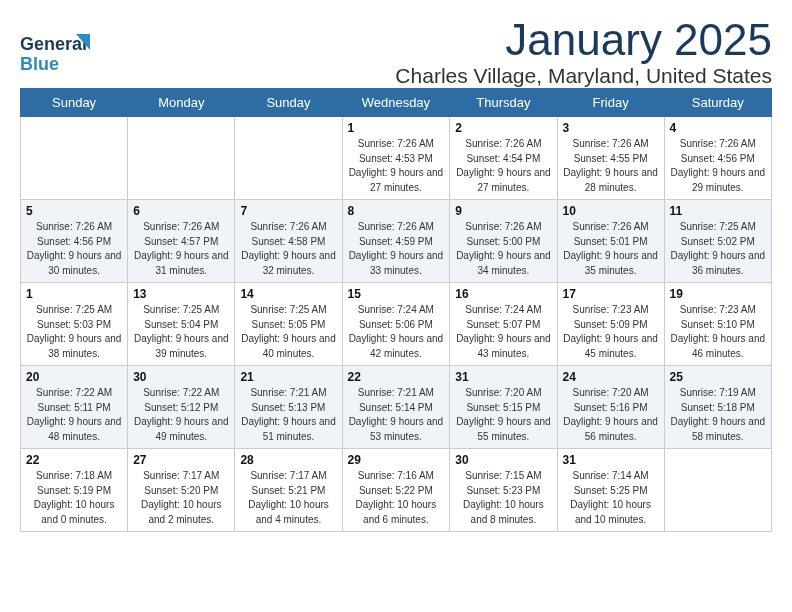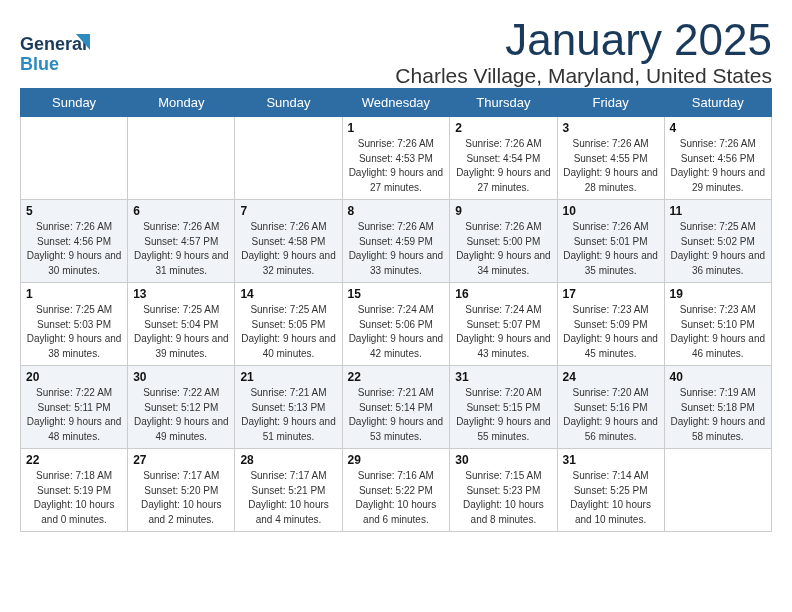--- a/index.html
+++ b/index.html
@@ -212,21 +212,21 @@
           </td>
           <td>
             <div class="day-num">31</div>
             <div class="day-info">Sunrise: 7:20 AM<br>Sunset: 5:15 PM<br>Daylight: 9 hours and 55 minutes.</div>
           </td>
           <td>
             <div class="day-num">24</div>
             <div class="day-info">Sunrise: 7:20 AM<br>Sunset: 5:16 PM<br>Daylight: 9 hours and 56 minutes.</div>
           </td>
           <td>
-            <div class="day-num">40</div>
+            <div class="day-num">25</div>
             <div class="day-info">Sunrise: 7:19 AM<br>Sunset: 5:18 PM<br>Daylight: 9 hours and 58 minutes.</div>
           </td>
         </tr>
         <tr>
           <td>
             <div class="day-num">22</div>
             <div class="day-info">Sunrise: 7:18 AM<br>Sunset: 5:19 PM<br>Daylight: 10 hours and 0 minutes.</div>
           </td>
           <td>
             <div class="day-num">27</div>

